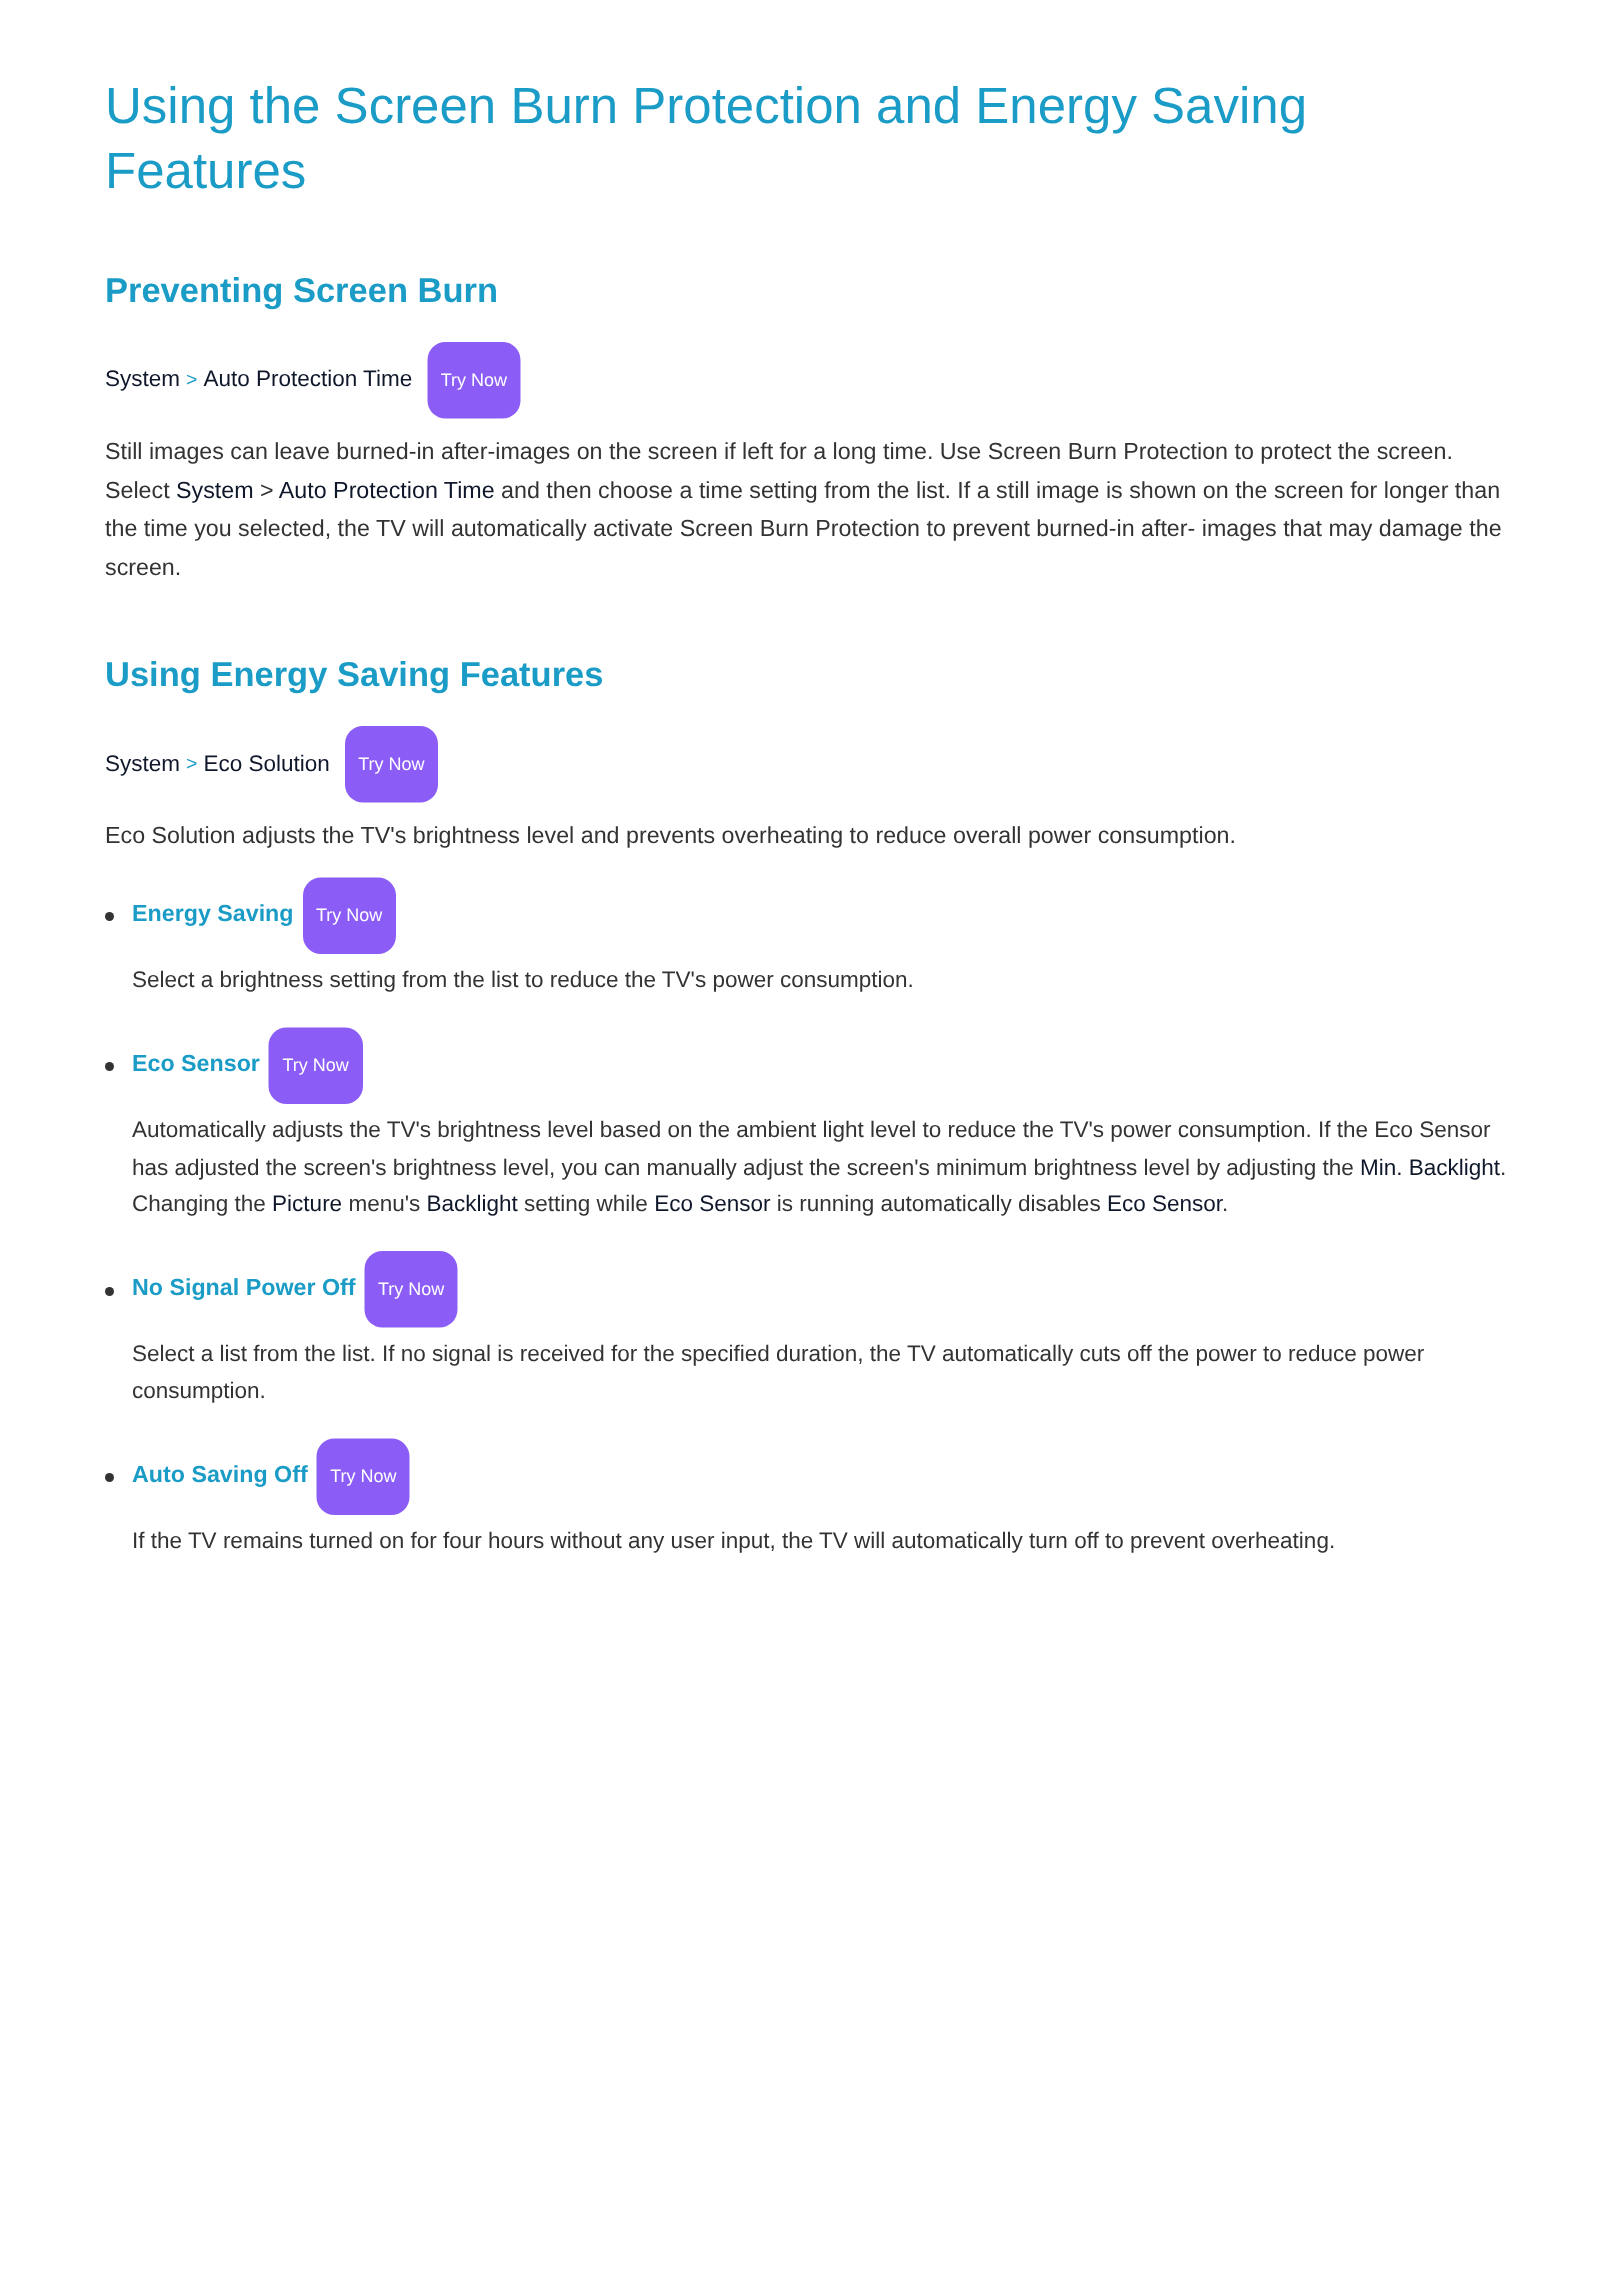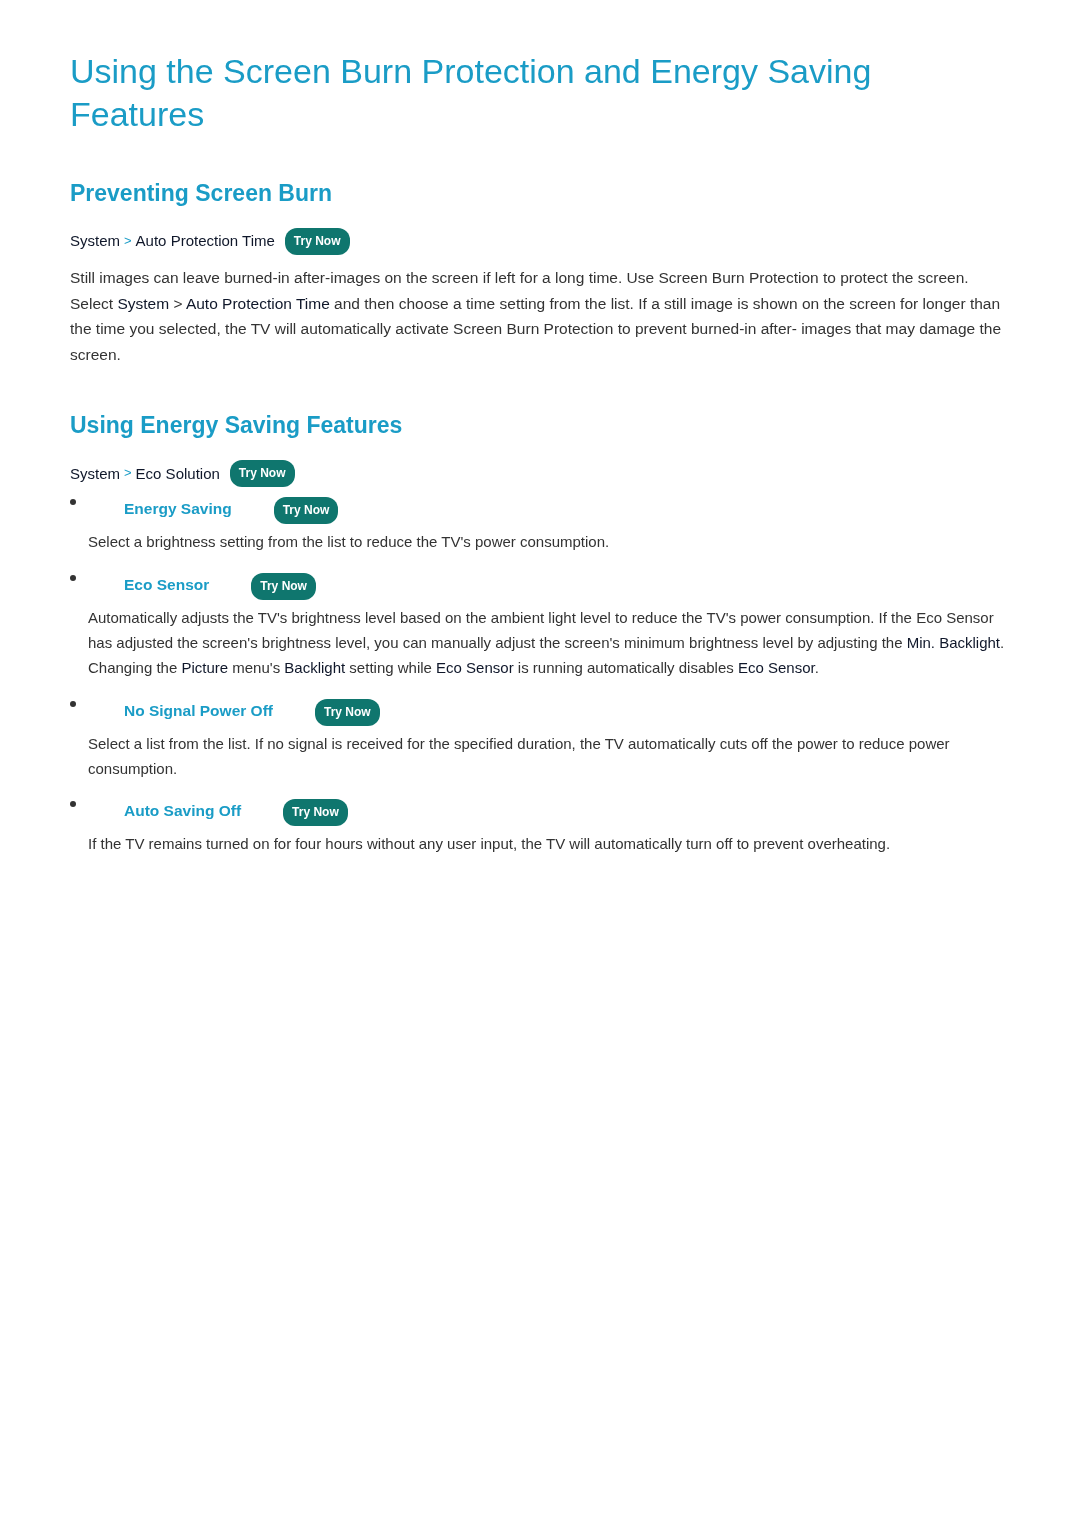--- a/index.html
+++ b/index.html
@@ -43,25 +43,25 @@
       gap: 4px;
     }
 
     .breadcrumb .chevron {
       color: #1a9cc6;
       font-size: 13px;
     }
 
     .try-now-badge {
       display: inline-block;
-      background-color: #0f766e;
+      background-color: #8b5cf6;
       color: #ffffff;
       font-size: 12px;
-      font-weight: bold;
-      padding: 4px 9px;
+      font-weight: normal;
+      padding: 16px 9px;
       border-radius: 12px;
       margin-left: 6px;
       vertical-align: middle;
     }
 
     .body-text {
       font-size: 15.5px;
       color: #333333;
       margin-bottom: 14px;
       line-height: 1.65;
@@ -79,23 +79,22 @@
     }
 
     .bullet-list li {
       display: flex;
       flex-direction: column;
       margin-bottom: 18px;
     }
 
     .bullet-item-header {
       display: flex;
-      align-items: flex-start;
+      align-items: center;
       margin-bottom: 6px;
-      gap: 36px;
     }
 
     .bullet-dot {
       width: 6px;
       height: 6px;
       background-color: #333;
       border-radius: 50%;
       margin-right: 12px;
       flex-shrink: 0;
       margin-top: 2px;
@@ -137,20 +136,21 @@
 <section>
   <h2 class="section-title">Using Energy Saving Features</h2>
 
   <div class="breadcrumb">
     <span class="inline-link">System</span>
     <span class="chevron">&gt;</span>
     <span class="inline-link">Eco Solution</span>
     <span class="try-now-badge">Try Now</span>
   </div>
 
+  <p class="body-text">Eco Solution adjusts the TV's brightness level and prevents overheating to reduce overall power consumption.</p>
 
   <ul class="bullet-list">
 
     <li>
       <div class="bullet-item-header">
         <span class="bullet-dot"></span>
         <span class="bullet-label">Energy Saving</span>
         <span class="try-now-badge">Try Now</span>
       </div>
       <p class="bullet-description">Select a brightness setting from the list to reduce the TV's power consumption.</p>

